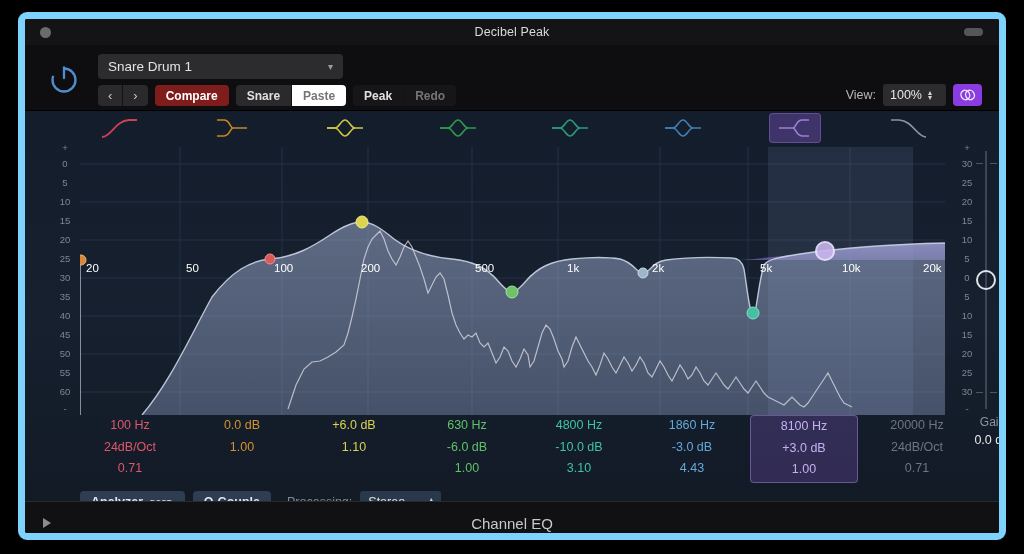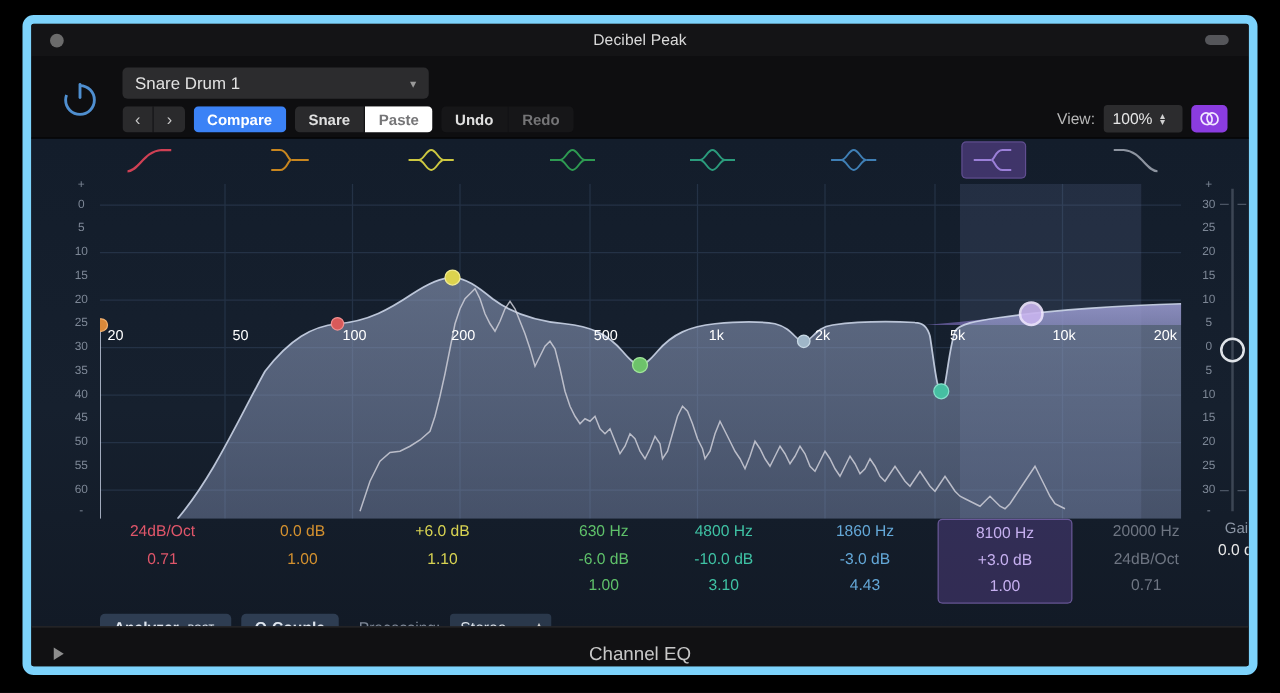--- a/index.html
+++ b/index.html
@@ -67,21 +67,21 @@
     height: 21px;
     background: #2a2a2c;
     color: #e0e0e0;
     font-size: 12px; font-weight: bold;
     display: flex; align-items: center; justify-content: center;
     padding: 0 11px;
     border-right: 1px solid #131314;
   }
   .tbtn:last-child { border-right: none; }
   .tbtn.arrow { padding: 0 10px; font-weight: normal; font-size: 13px; color: #c8c8c8; }
-  .tbtn.blue { background: #3b82f6; color: #fff; }
+  .tbtn.blue { background: #7f1d1d; color: #fff; }
   .tbtn.dim { color: #757577; background: #ffffff; }
   .tbtn.dark { background: #161618; }
 
   .view-wrap {
     position: absolute; right: 17px; top: 39px;
     display: flex; align-items: center; gap: 7px;
   }
   .view-label { color: #b7b7b7; font-size: 12.5px; }
   .view-stepper {
     background: #2c2c2e; border-radius: 3px;
@@ -235,21 +235,21 @@
         <div class="tbtn arrow">›</div>
       </div>
       <div class="grp">
         <div class="tbtn blue">Compare</div>
       </div>
       <div class="grp">
         <div class="tbtn">Snare</div>
         <div class="tbtn dim">Paste</div>
       </div>
       <div class="grp">
-        <div class="tbtn dark">Undo</div>
+        <div class="tbtn dark">Peak</div>
         <div class="tbtn dim dark">Redo</div>
       </div>
     </div>
 
     <div class="view-wrap">
       <span class="view-label">View:</span>
       <div class="view-stepper">
         <span>100%</span>
         <span class="stepper-arrows">
           <span>▴</span>
@@ -492,35 +492,36 @@
           <text x="572" y="125">2k</text>
           <text x="680" y="125">5k</text>
           <text x="762" y="125">10k</text>
           <text x="843" y="125">20k</text>
         </g>
       </svg>
 
       <div class="params">
 
         <div class="pcol" style="left:-4px">
+          <div style="color:#e0566a">100 Hz</div>
           <div style="color:#e0566a">24dB/Oct</div>
           <div style="color:#e0566a">0.71</div>
         </div>
 
         <div class="pcol" style="left:108px">
           <div style="color:#d4912f">0.0 dB</div>
           <div style="color:#d4912f">1.00</div>
         </div>
 
         <div class="pcol" style="left:220px">
           <div style="color:#d8d352">+6.0 dB</div>
           <div style="color:#d8d352">1.10</div>
         </div>
 
-        <div class="pcol" style="left:349px">
+        <div class="pcol" style="left:333px">
           <div style="color:#5fc16a">630 Hz</div>
           <div style="color:#5fc16a">-6.0 dB</div>
           <div style="color:#5fc16a">1.00</div>
         </div>
 
         <div class="pcol" style="left:445px">
           <div style="color:#3fc2a4">4800 Hz</div>
           <div style="color:#3fc2a4">-10.0 dB</div>
           <div style="color:#3fc2a4">3.10</div>
         </div>

